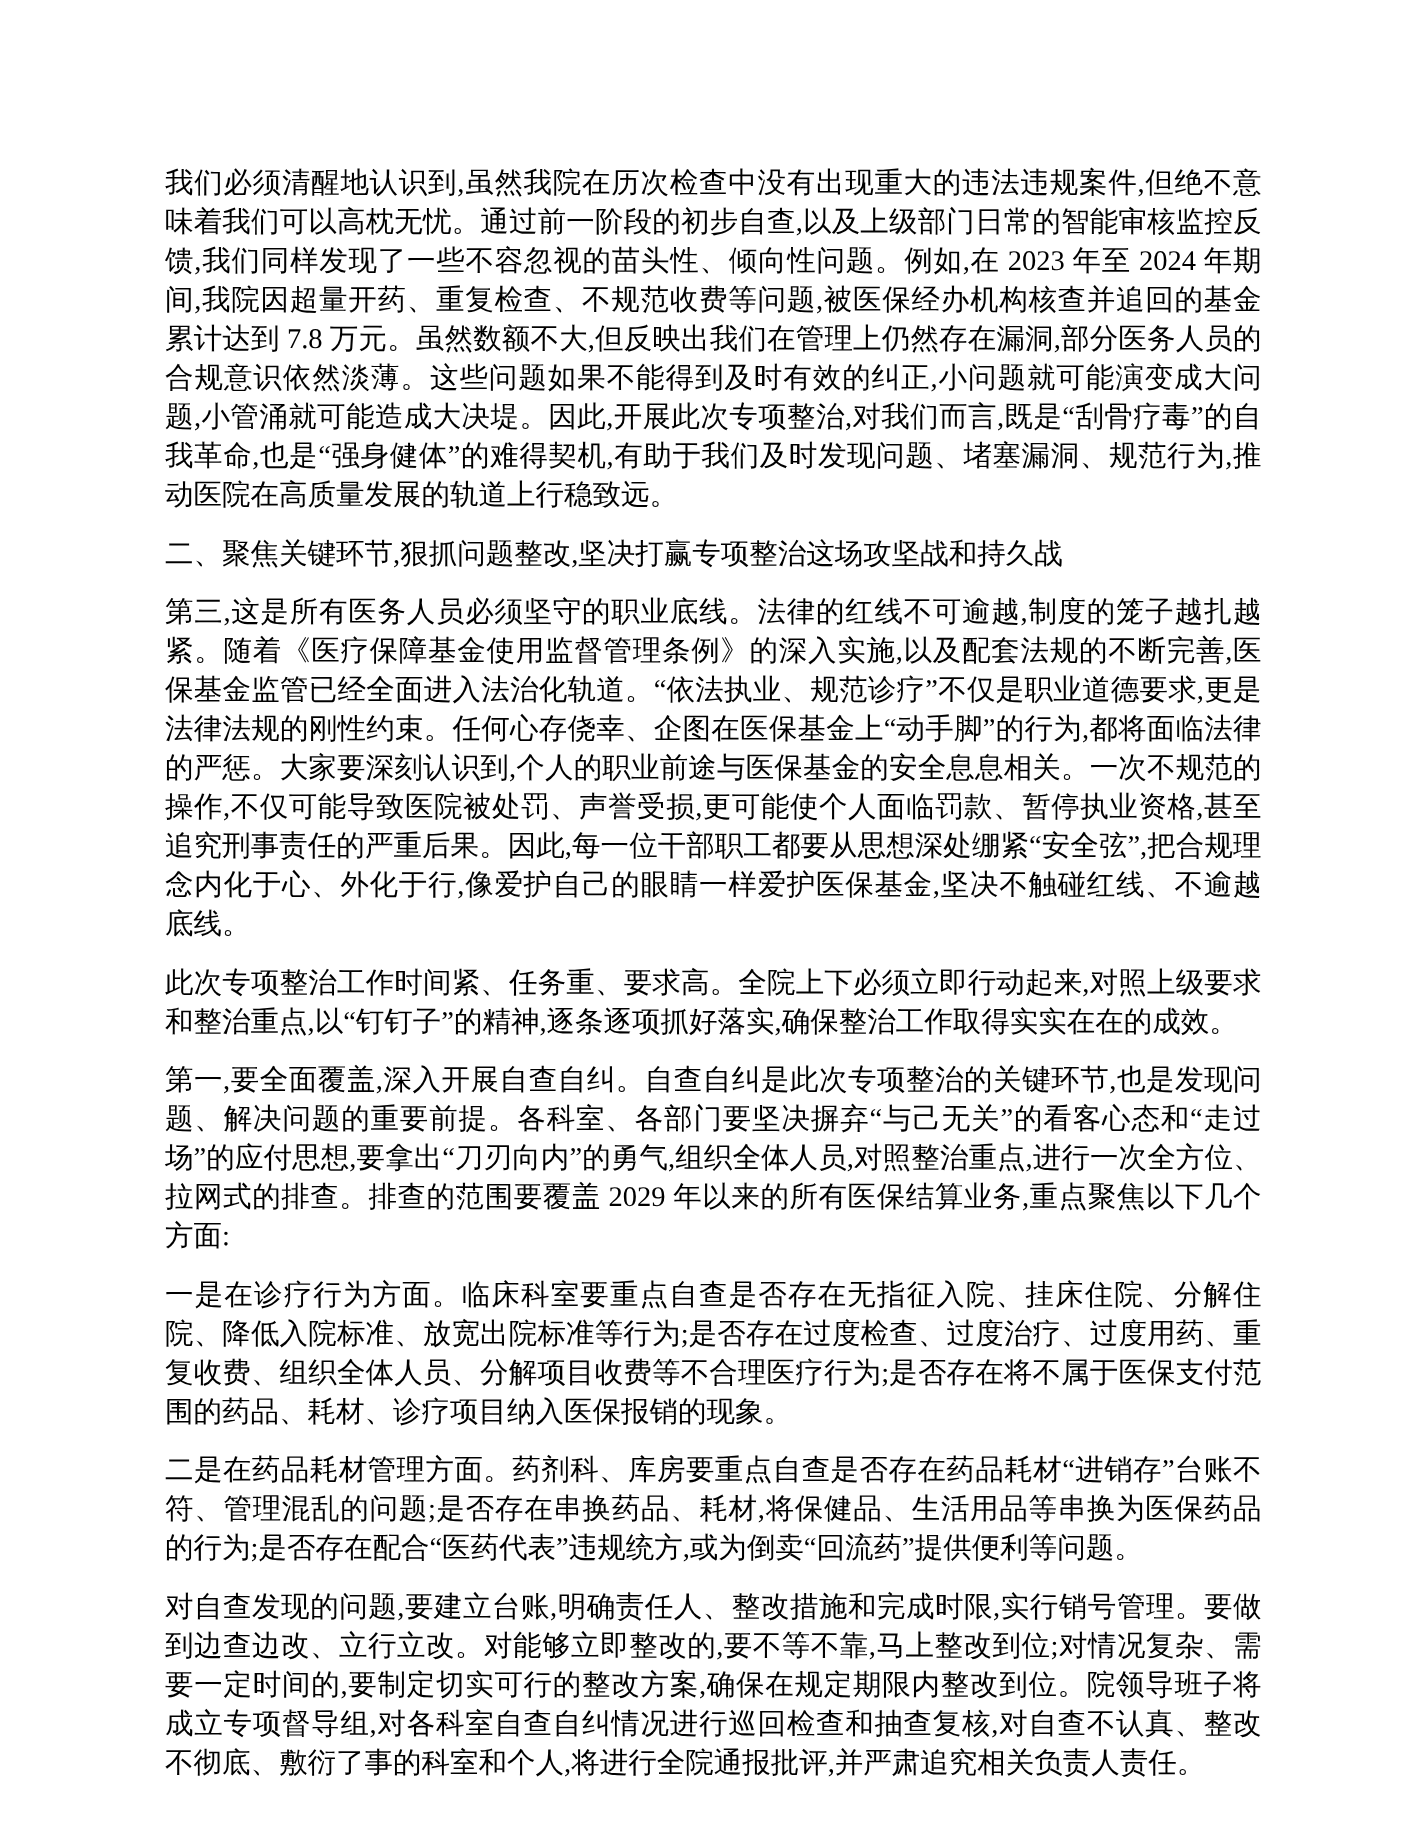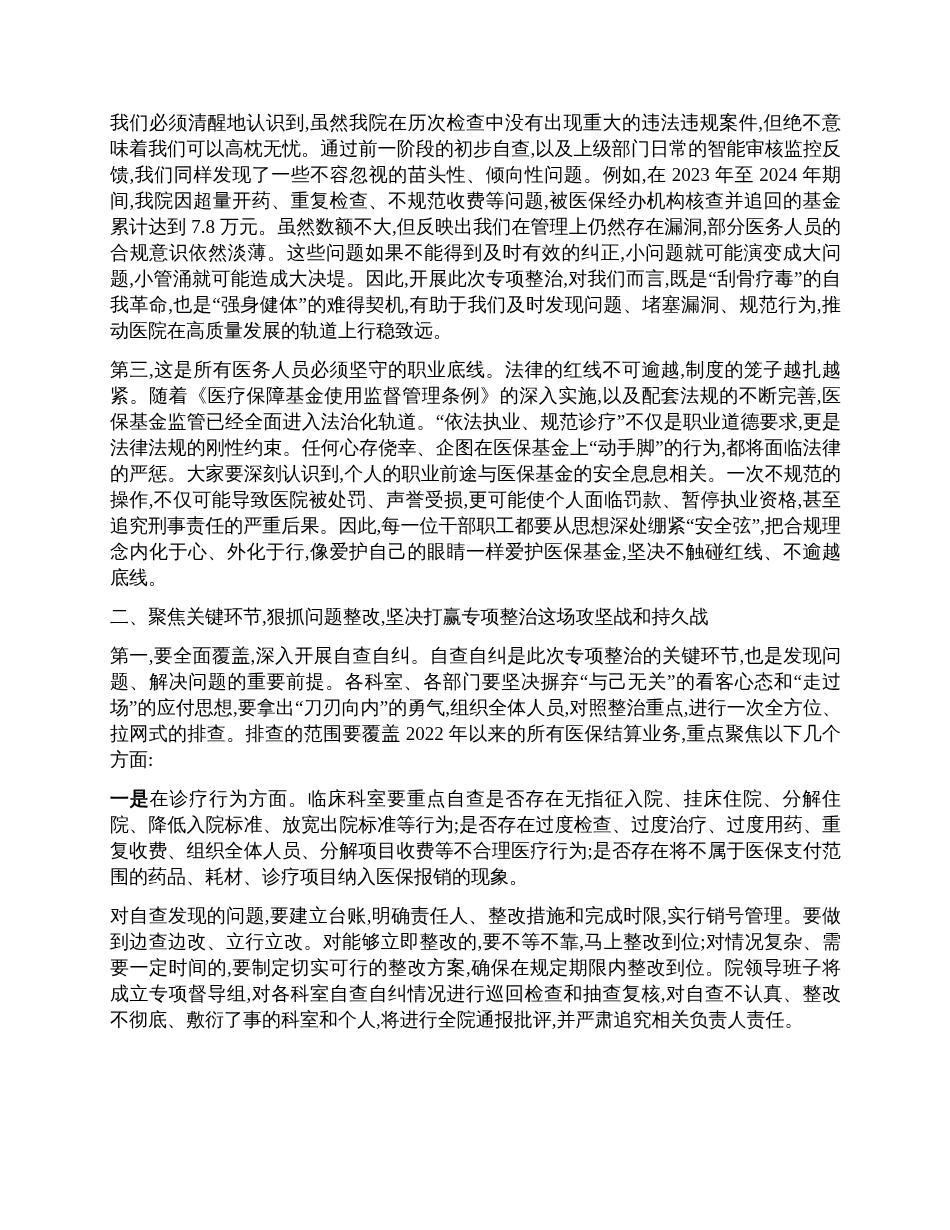--- a/index.html
+++ b/index.html
@@ -21,36 +21,38 @@
     color: #000000;
     font-size: 19px;
     line-height: 26px;
     text-align: justify;
   }
   .doc-page p {
     margin: 0 0 13px 0;
     padding: 0;
   }
   .lead {
-    font-weight: bold;
+    font-weight: normal;
   }
 </style>
 </head>
 <body>
 
 <div class="doc-page">
 
   <p><span class="lead"></span><span>我们必须清醒地认识到,虽然我院在历次检查中没有出现重大的违法违规案件,但绝不意味着我们可以高枕无忧。通过前一阶段的初步自查,以及上级部门日常的智能审核监控反馈,我们同样发现了一些不容忽视的苗头性、倾向性问题。例如,在 2023 年至 2024 年期间,我院因超量开药、重复检查、不规范收费等问题,被医保经办机构核查并追回的基金累计达到 7.8 万元。虽然数额不大,但反映出我们在管理上仍然存在漏洞,部分医务人员的合规意识依然淡薄。这些问题如果不能得到及时有效的纠正,小问题就可能演变成大问题,小管涌就可能造成大决堤。因此,开展此次专项整治,对我们而言,既是“刮骨疗毒”的自我革命,也是“强身健体”的难得契机,有助于我们及时发现问题、堵塞漏洞、规范行为,推动医院在高质量发展的轨道上行稳致远。</span></p>
 
+  <p><span class="lead"></span><span>二、聚焦关键环节,狠抓问题整改,坚决打赢专项整治这场攻坚战和持久战</span></p>
+
   <p><span class="lead"></span><span>第三,这是所有医务人员必须坚守的职业底线。法律的红线不可逾越,制度的笼子越扎越紧。随着《医疗保障基金使用监督管理条例》的深入实施,以及配套法规的不断完善,医保基金监管已经全面进入法治化轨道。“依法执业、规范诊疗”不仅是职业道德要求,更是法律法规的刚性约束。任何心存侥幸、企图在医保基金上“动手脚”的行为,都将面临法律的严惩。大家要深刻认识到,个人的职业前途与医保基金的安全息息相关。一次不规范的操作,不仅可能导致医院被处罚、声誉受损,更可能使个人面临罚款、暂停执业资格,甚至追究刑事责任的严重后果。因此,每一位干部职工都要从思想深处绷紧“安全弦”,把合规理念内化于心、外化于行,像爱护自己的眼睛一样爱护医保基金,坚决不触碰红线、不逾越底线。</span></p>
 
-  <p><span class="lead"></span><span>二、聚焦关键环节,狠抓问题整改,坚决打赢专项整治这场攻坚战和持久战</span></p>
+  <p><span class="lead"></span><span>此次专项整治工作时间紧、任务重、要求高。全院上下必须立即行动起来,对照上级要求和整治重点,以“钉钉子”的精神,逐条逐项抓好落实,确保整治工作取得实实在在的成效。</span></p>
 
-
-  <p><span class="lead"></span><span>第一,要全面覆盖,深入开展自查自纠。自查自纠是此次专项整治的关键环节,也是发现问题、解决问题的重要前提。各科室、各部门要坚决摒弃“与己无关”的看客心态和“走过场”的应付思想,要拿出“刀刃向内”的勇气,组织全体人员,对照整治重点,进行一次全方位、拉网式的排查。排查的范围要覆盖 2022 年以来的所有医保结算业务,重点聚焦以下几个方面:</span></p>
+  <p><span class="lead"></span><span>第一,要全面覆盖,深入开展自查自纠。自查自纠是此次专项整治的关键环节,也是发现问题、解决问题的重要前提。各科室、各部门要坚决摒弃“与己无关”的看客心态和“走过场”的应付思想,要拿出“刀刃向内”的勇气,组织全体人员,对照整治重点,进行一次全方位、拉网式的排查。排查的范围要覆盖 2029 年以来的所有医保结算业务,重点聚焦以下几个方面:</span></p>
 
   <p><span class="lead">一是</span><span>在诊疗行为方面。临床科室要重点自查是否存在无指征入院、挂床住院、分解住院、降低入院标准、放宽出院标准等行为;是否存在过度检查、过度治疗、过度用药、重复收费、组织全体人员、分解项目收费等不合理医疗行为;是否存在将不属于医保支付范围的药品、耗材、诊疗项目纳入医保报销的现象。</span></p>
 
+  <p><span class="lead">二是</span><span>在药品耗材管理方面。药剂科、库房要重点自查是否存在药品耗材“进销存”台账不符、管理混乱的问题;是否存在串换药品、耗材,将保健品、生活用品等串换为医保药品的行为;是否存在配合“医药代表”违规统方,或为倒卖“回流药”提供便利等问题。</span></p>
 
 
   <p><span class="lead"></span><span>对自查发现的问题,要建立台账,明确责任人、整改措施和完成时限,实行销号管理。要做到边查边改、立行立改。对能够立即整改的,要不等不靠,马上整改到位;对情况复杂、需要一定时间的,要制定切实可行的整改方案,确保在规定期限内整改到位。院领导班子将成立专项督导组,对各科室自查自纠情况进行巡回检查和抽查复核,对自查不认真、整改不彻底、敷衍了事的科室和个人,将进行全院通报批评,并严肃追究相关负责人责任。</span></p>
 
 </div>
 
 </body></html>

